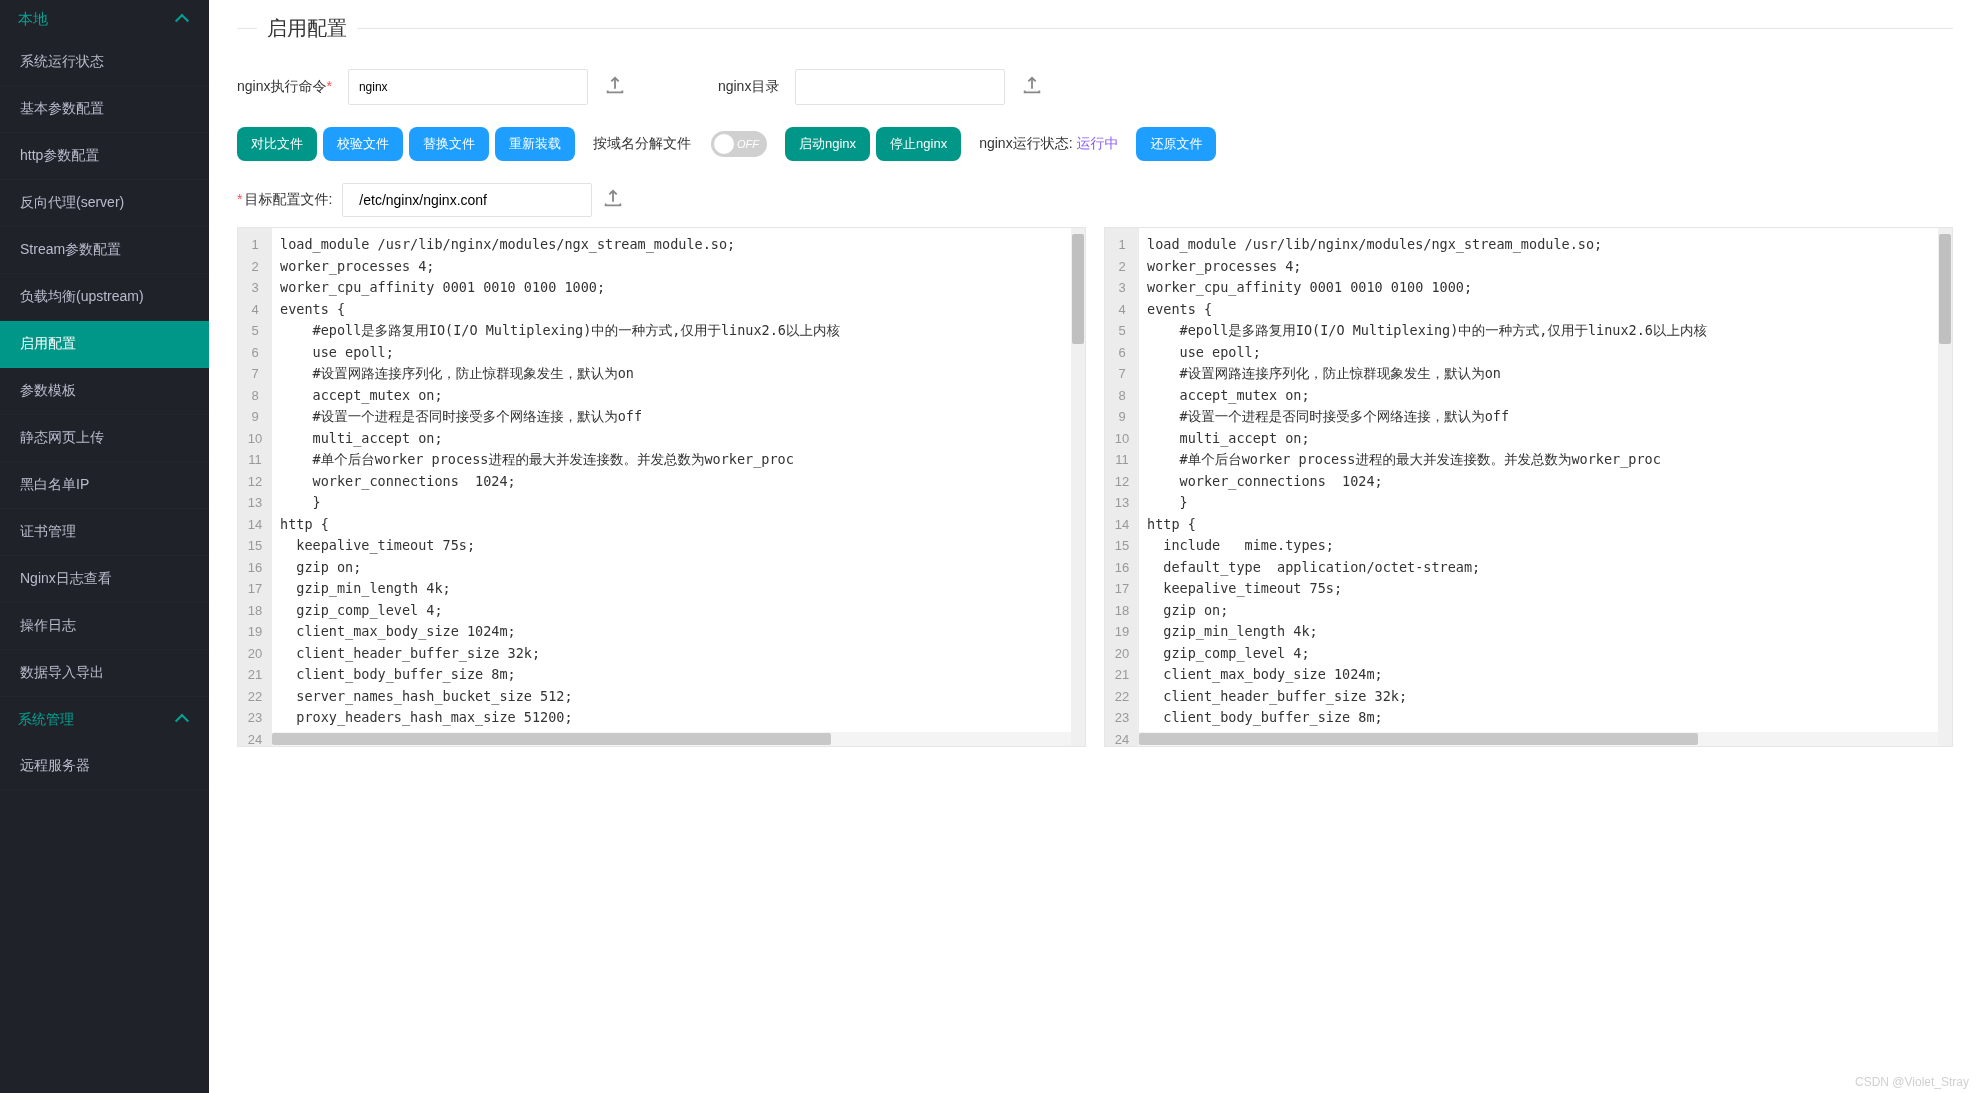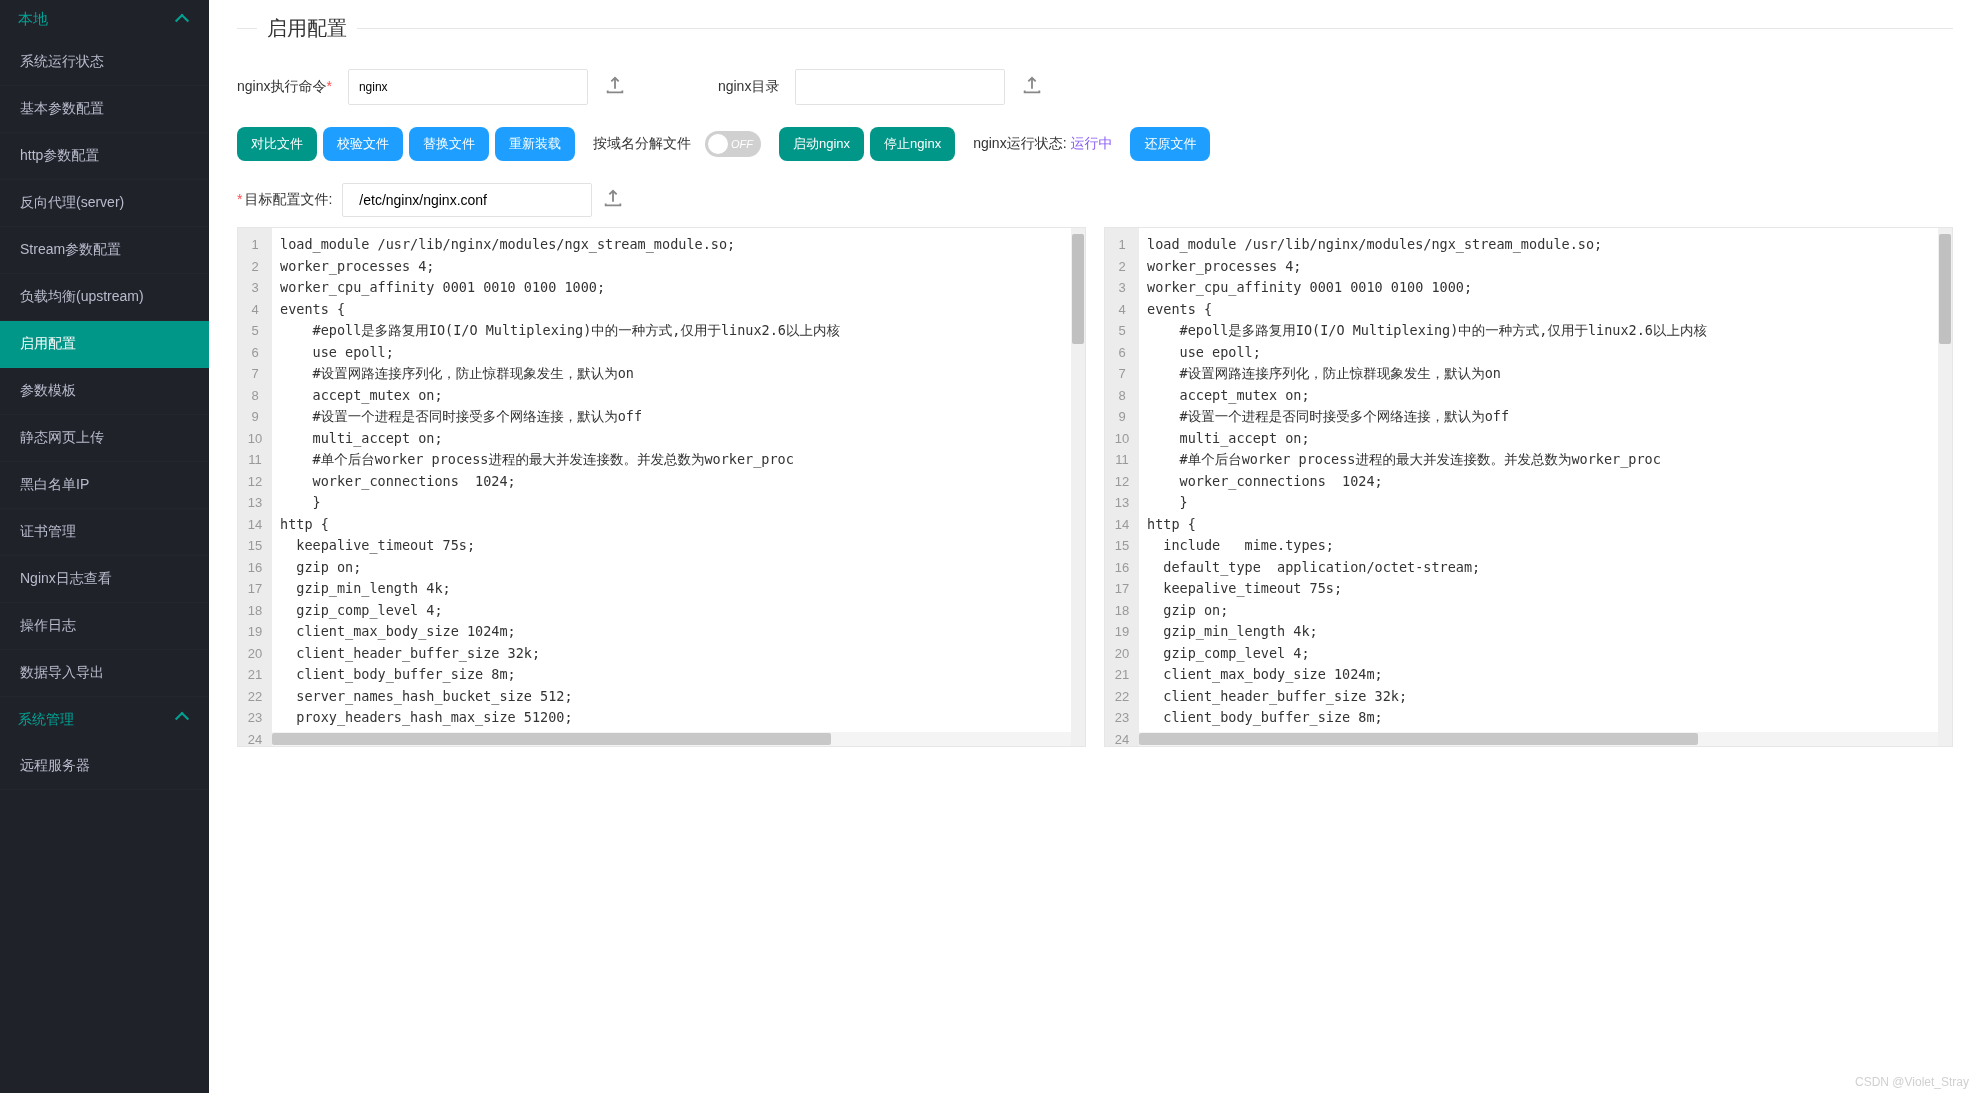--- a/index.html
+++ b/index.html
@@ -5,41 +5,41 @@
 *{margin:0;padding:0;box-sizing:border-box;}
 body{font-family:Arial,"Microsoft YaHei",sans-serif;font-size:14px;color:#333;background:#fff;overflow:hidden;}
 .layout{display:flex;height:100vh;}
 .sidebar{width:209px;background:#20222a;color:#fff;overflow-y:auto;flex-shrink:0;}
 .sidebar-header{display:flex;align-items:center;justify-content:space-between;padding:10px 18px;color:#00a393;}
 .sidebar-header .title{font-size:15px;}
 .chevron{width:14px;height:14px;display:inline-block;}
 .chevron-up::before{content:"";display:block;width:8px;height:8px;border-left:2px solid currentColor;border-top:2px solid currentColor;transform:rotate(45deg) translate(2px,2px);}
 .sidebar-item{padding:14px 20px;color:#b8bccc;cursor:pointer;font-size:14px;border-bottom:1px solid rgba(255,255,255,0.02);}
 .sidebar-item.active{background:#009688;color:#fff;}
-.sidebar-section{display:flex;justify-content:space-between;padding:14px 18px;color:#00a393;font-size:14px;}
+.sidebar-section{display:flex;align-items:center;justify-content:space-between;padding:14px 18px;color:#00a393;font-size:14px;}
 
 .main{flex:1;padding:18px 28px;overflow:auto;position:relative;}
 .fieldset-title{font-size:20px;color:#333;margin-bottom:24px;padding-left:10px;}
 .fieldset-border{border-top:1px solid #e6e6e6;position:relative;margin-top:10px;}
 .fieldset-border .fieldset-title{position:absolute;top:-14px;left:20px;background:#fff;padding:0 10px;}
 
 .form-row{display:flex;align-items:center;gap:16px;margin:40px 0 22px 0;}
 .label{color:#333;white-space:nowrap;}
 .req{color:#ff4d4f;}
 .input{border:1px solid #e2e2e2;border-radius:2px;height:36px;padding:0 10px;font-size:12px;width:240px;}
 .input.wide{width:210px;}
 .icon-btn{color:#888;cursor:pointer;}
 .icon-btn svg{width:22px;height:22px;}
 
 .action-row{display:flex;align-items:center;gap:18px;margin-bottom:22px;flex-wrap:wrap;}
 .btn-group{display:flex;gap:6px;}
 .btn{border:none;border-radius:8px;padding:0 14px;height:34px;font-size:13px;cursor:pointer;color:#fff;}
 .btn.green{background:#009688;}
 .btn.blue{background:#1e9fff;}
-.switch-wrap{display:flex;align-items:center;gap:14px;}
+.switch-wrap{display:flex;align-items:center;gap:20px;}
 .switch{position:relative;width:56px;height:26px;background:#d0d0d0;border-radius:13px;cursor:pointer;font-size:11px;color:#fff;display:flex;align-items:center;justify-content:flex-end;padding-right:8px;font-style:italic;}
 .switch::before{content:"";position:absolute;left:3px;top:3px;width:20px;height:20px;background:#fff;border-radius:50%;}
 .status-run{color:#8b5cf6;}
 
 .gen-row{display:flex;align-items:center;gap:26px;margin-bottom:6px;}
 .gen-left{flex:1;}
 .gen-right{flex:1;display:flex;align-items:center;gap:10px;}
 .red-star{color:#ff4d4f;margin-right:2px;}
 .input-target{border:1px solid #e2e2e2;border-radius:2px;height:34px;padding:0 16px;font-size:14px;width:250px;}
 

